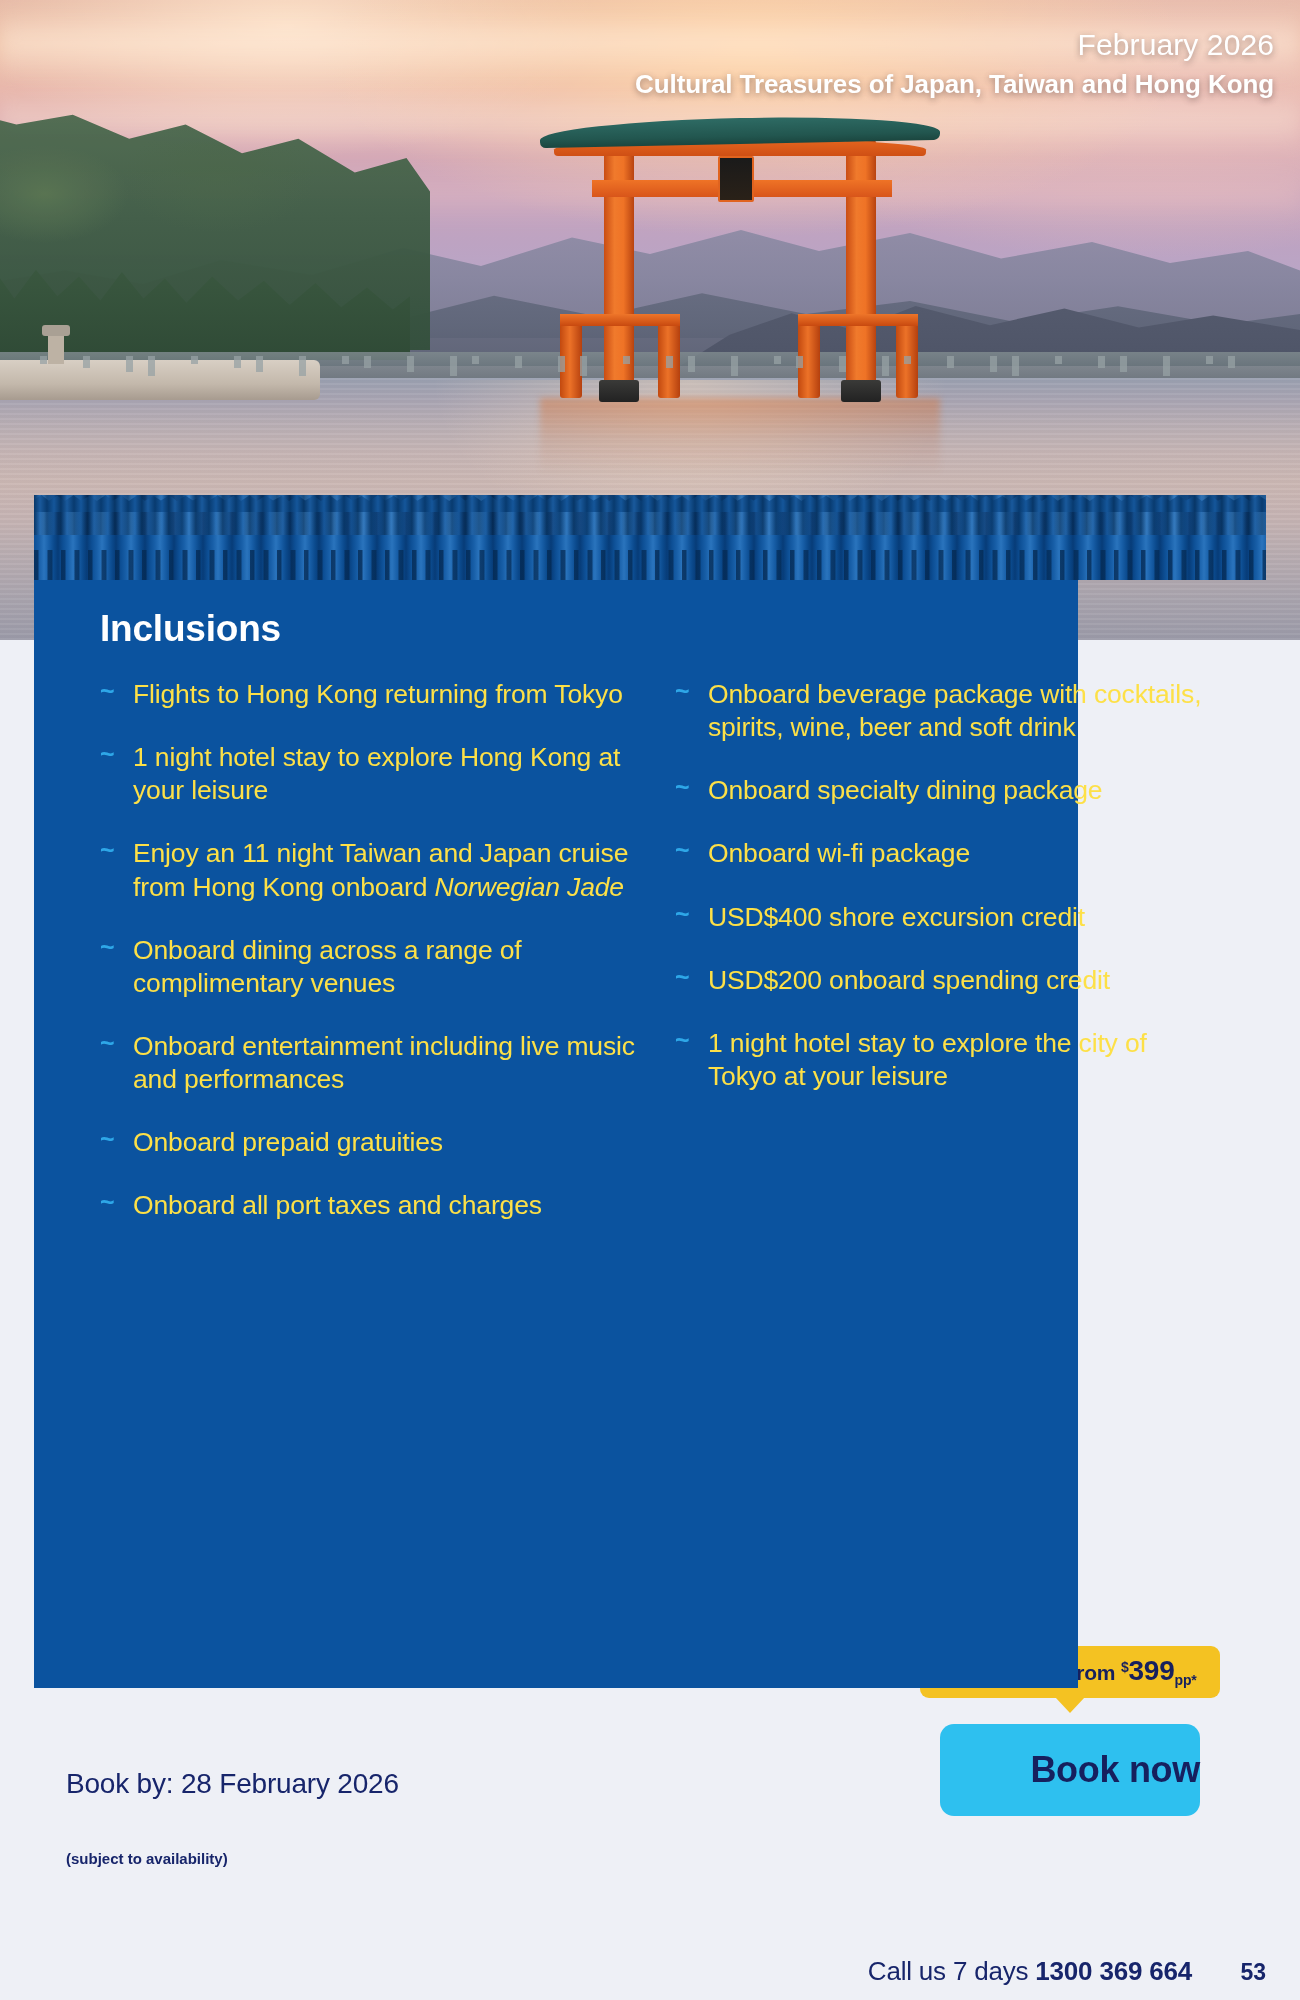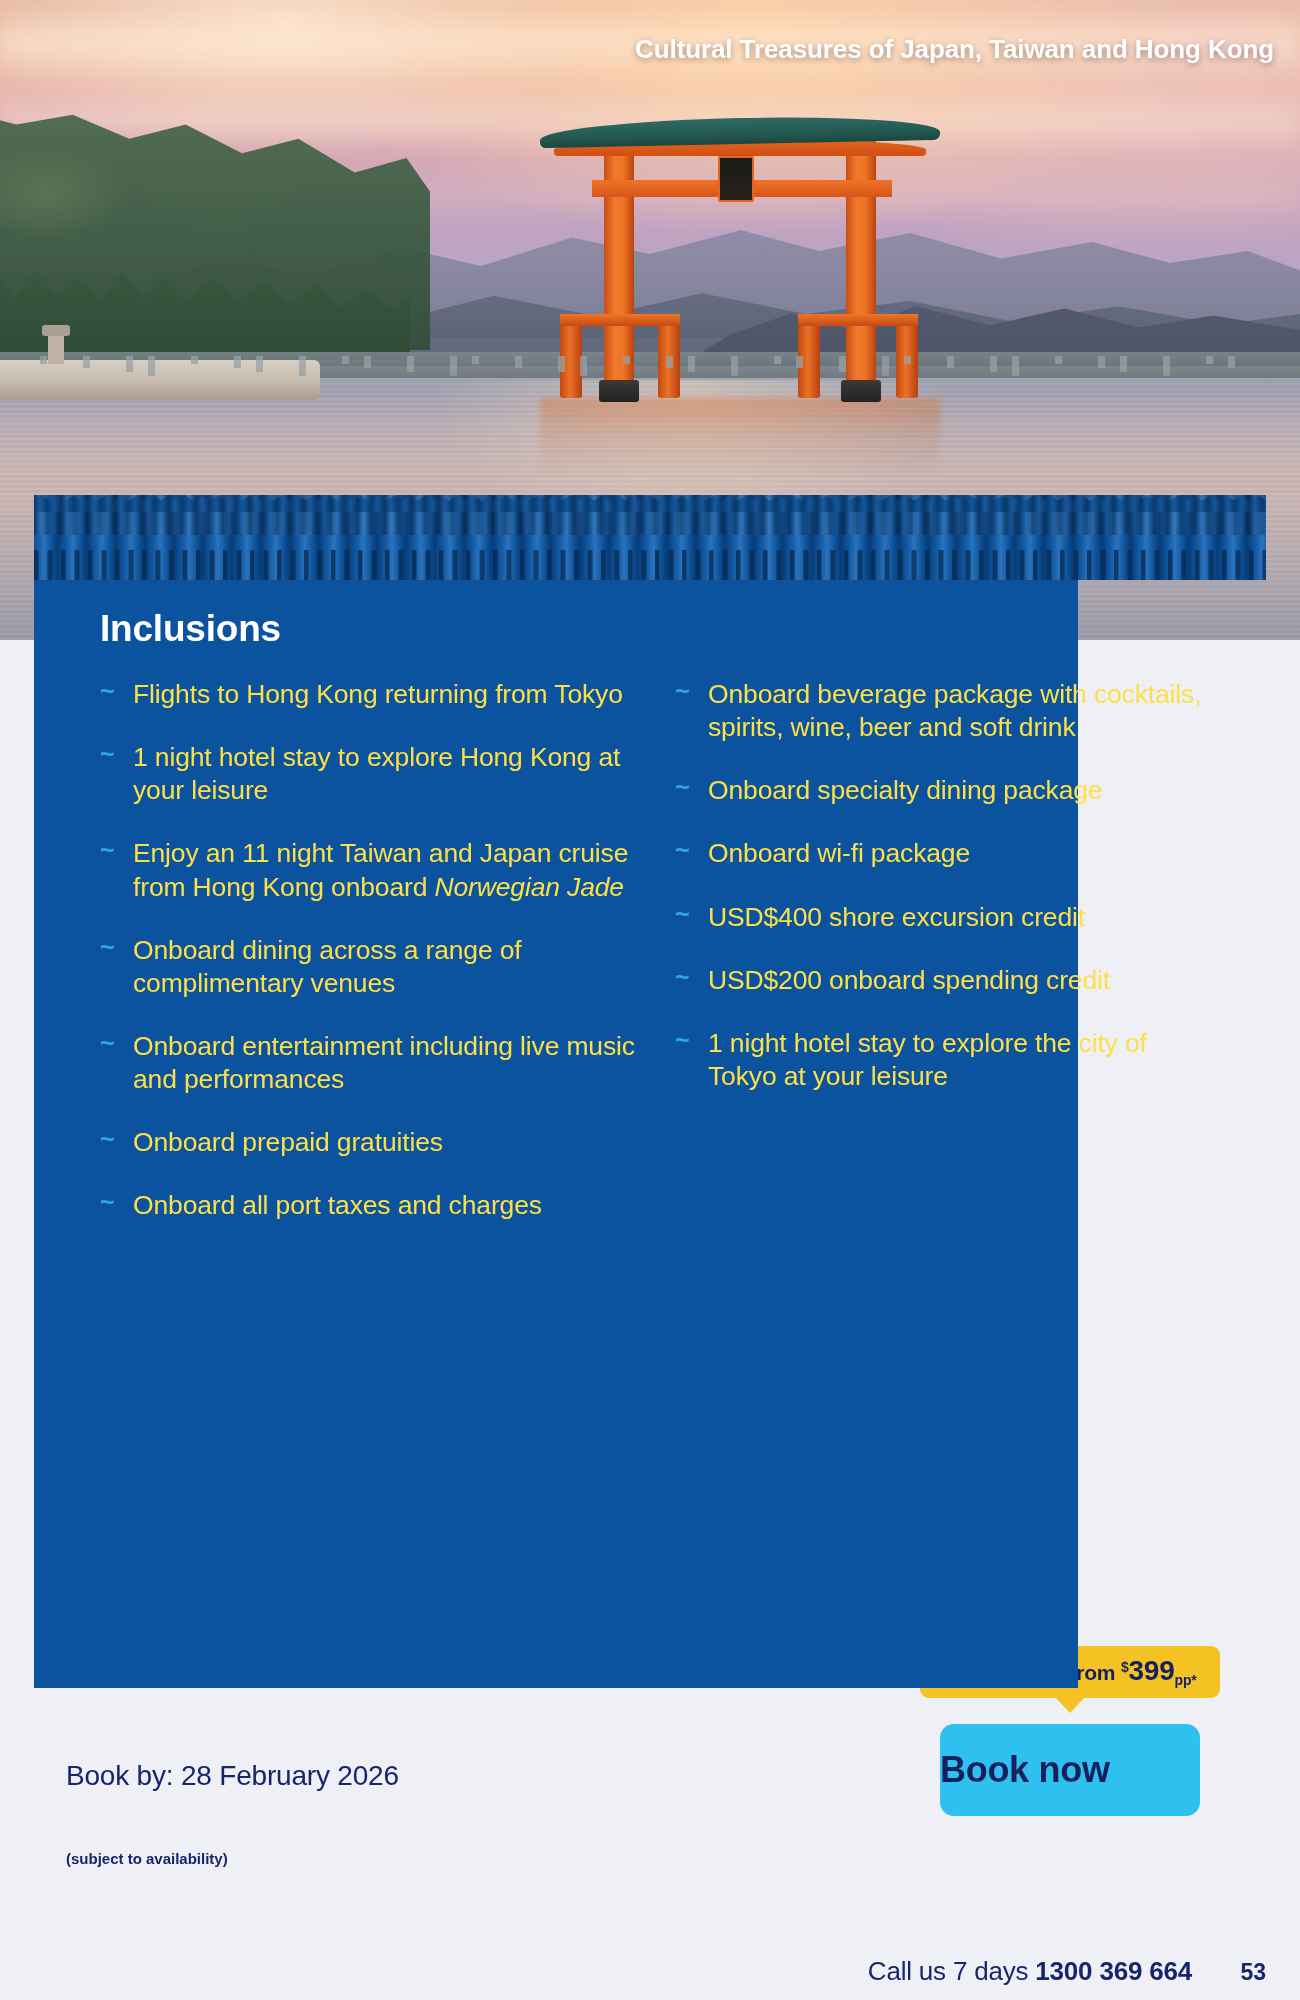--- a/index.html
+++ b/index.html
@@ -268,21 +268,21 @@
 
   
   .bottom { position:absolute; left:0; top:1688px; width:1300px; height:312px; }
   .promo-head {
     position:absolute; left:66px; top:34px;
     color:#2ea7e8; font-size:32px; font-weight:bold; letter-spacing:-.3px;
   }
   .promo-line {
     position:absolute; left:66px; color:#17256b; font-size:28px; letter-spacing:-.2px;
   }
-  .pl1 { top:72px;text-align:right; }
+  .pl1 { top:80px;text-align:right; }
   .pl2 { top:120px; }
   .promo-sub {
     position:absolute; left:66px; top:162px;
     color:#17256b; font-size:15px; font-weight:bold;
   }
 
   .badge {
     position:absolute; left:920px; top:-42px; width:300px; height:52px;
     background:#f4c222; border-radius:9px;
     display:flex; align-items:center; justify-content:center;
@@ -296,21 +296,21 @@
   .badge-txt .sub { font-size:14px; vertical-align:sub; }
   .badge::after {
     content:""; position:absolute; left:50%; bottom:-15px; margin-left:-15px;
     width:0; height:0;
     border-left:15px solid transparent; border-right:15px solid transparent;
     border-top:16px solid #f4c222;
   }
   .book-btn {
     position:absolute; left:940px; top:36px; width:260px; height:92px;
     background:#2ec0ef; border-radius:14px;
-    display:flex; align-items:center; justify-content:flex-start;
+    display:flex; align-items:center; justify-content:flex-end;
   }
   .book-btn-txt { color:#16205e; font-size:36px; font-weight:bold; letter-spacing:-.3px; }
 
   .footer { position:absolute; left:0; top:268px; width:1300px; }
   .call {
     position:absolute; right:108px; top:0;
     color:#17256b; font-size:26px; letter-spacing:-.2px; white-space:nowrap;
   }
   .call b { font-weight:bold; }
   .pageno {
@@ -350,20 +350,21 @@
     <div class="t-tie r"></div>
     <div class="t-base l"></div>
     <div class="t-base r"></div>
     <div class="t-beam"></div>
     <div class="t-top2"></div>
     <div class="t-top"></div>
     <div class="t-plaque"></div>
   </div>
 
   <div class="hero-text">
+    <div class="hero-month">February 2026</div>
     <div class="hero-title">Cultural Treasures of Japan, Taiwan and Hong Kong</div>
   </div>
 <div class="shore-b" style="left: 40px; height: 8px;"></div>
     <div class="shore-b" style="left: 83px; height: 12px;"></div>
     <div class="shore-b" style="left: 126px; height: 16px;"></div>
     <div class="shore-b" style="left: 148px; height: 20px;"></div>
     <div class="shore-b" style="left: 191px; height: 8px;"></div>
     <div class="shore-b" style="left: 234px; height: 12px;"></div>
     <div class="shore-b" style="left: 256px; height: 16px;"></div>
     <div class="shore-b" style="left: 299px; height: 20px;"></div>

